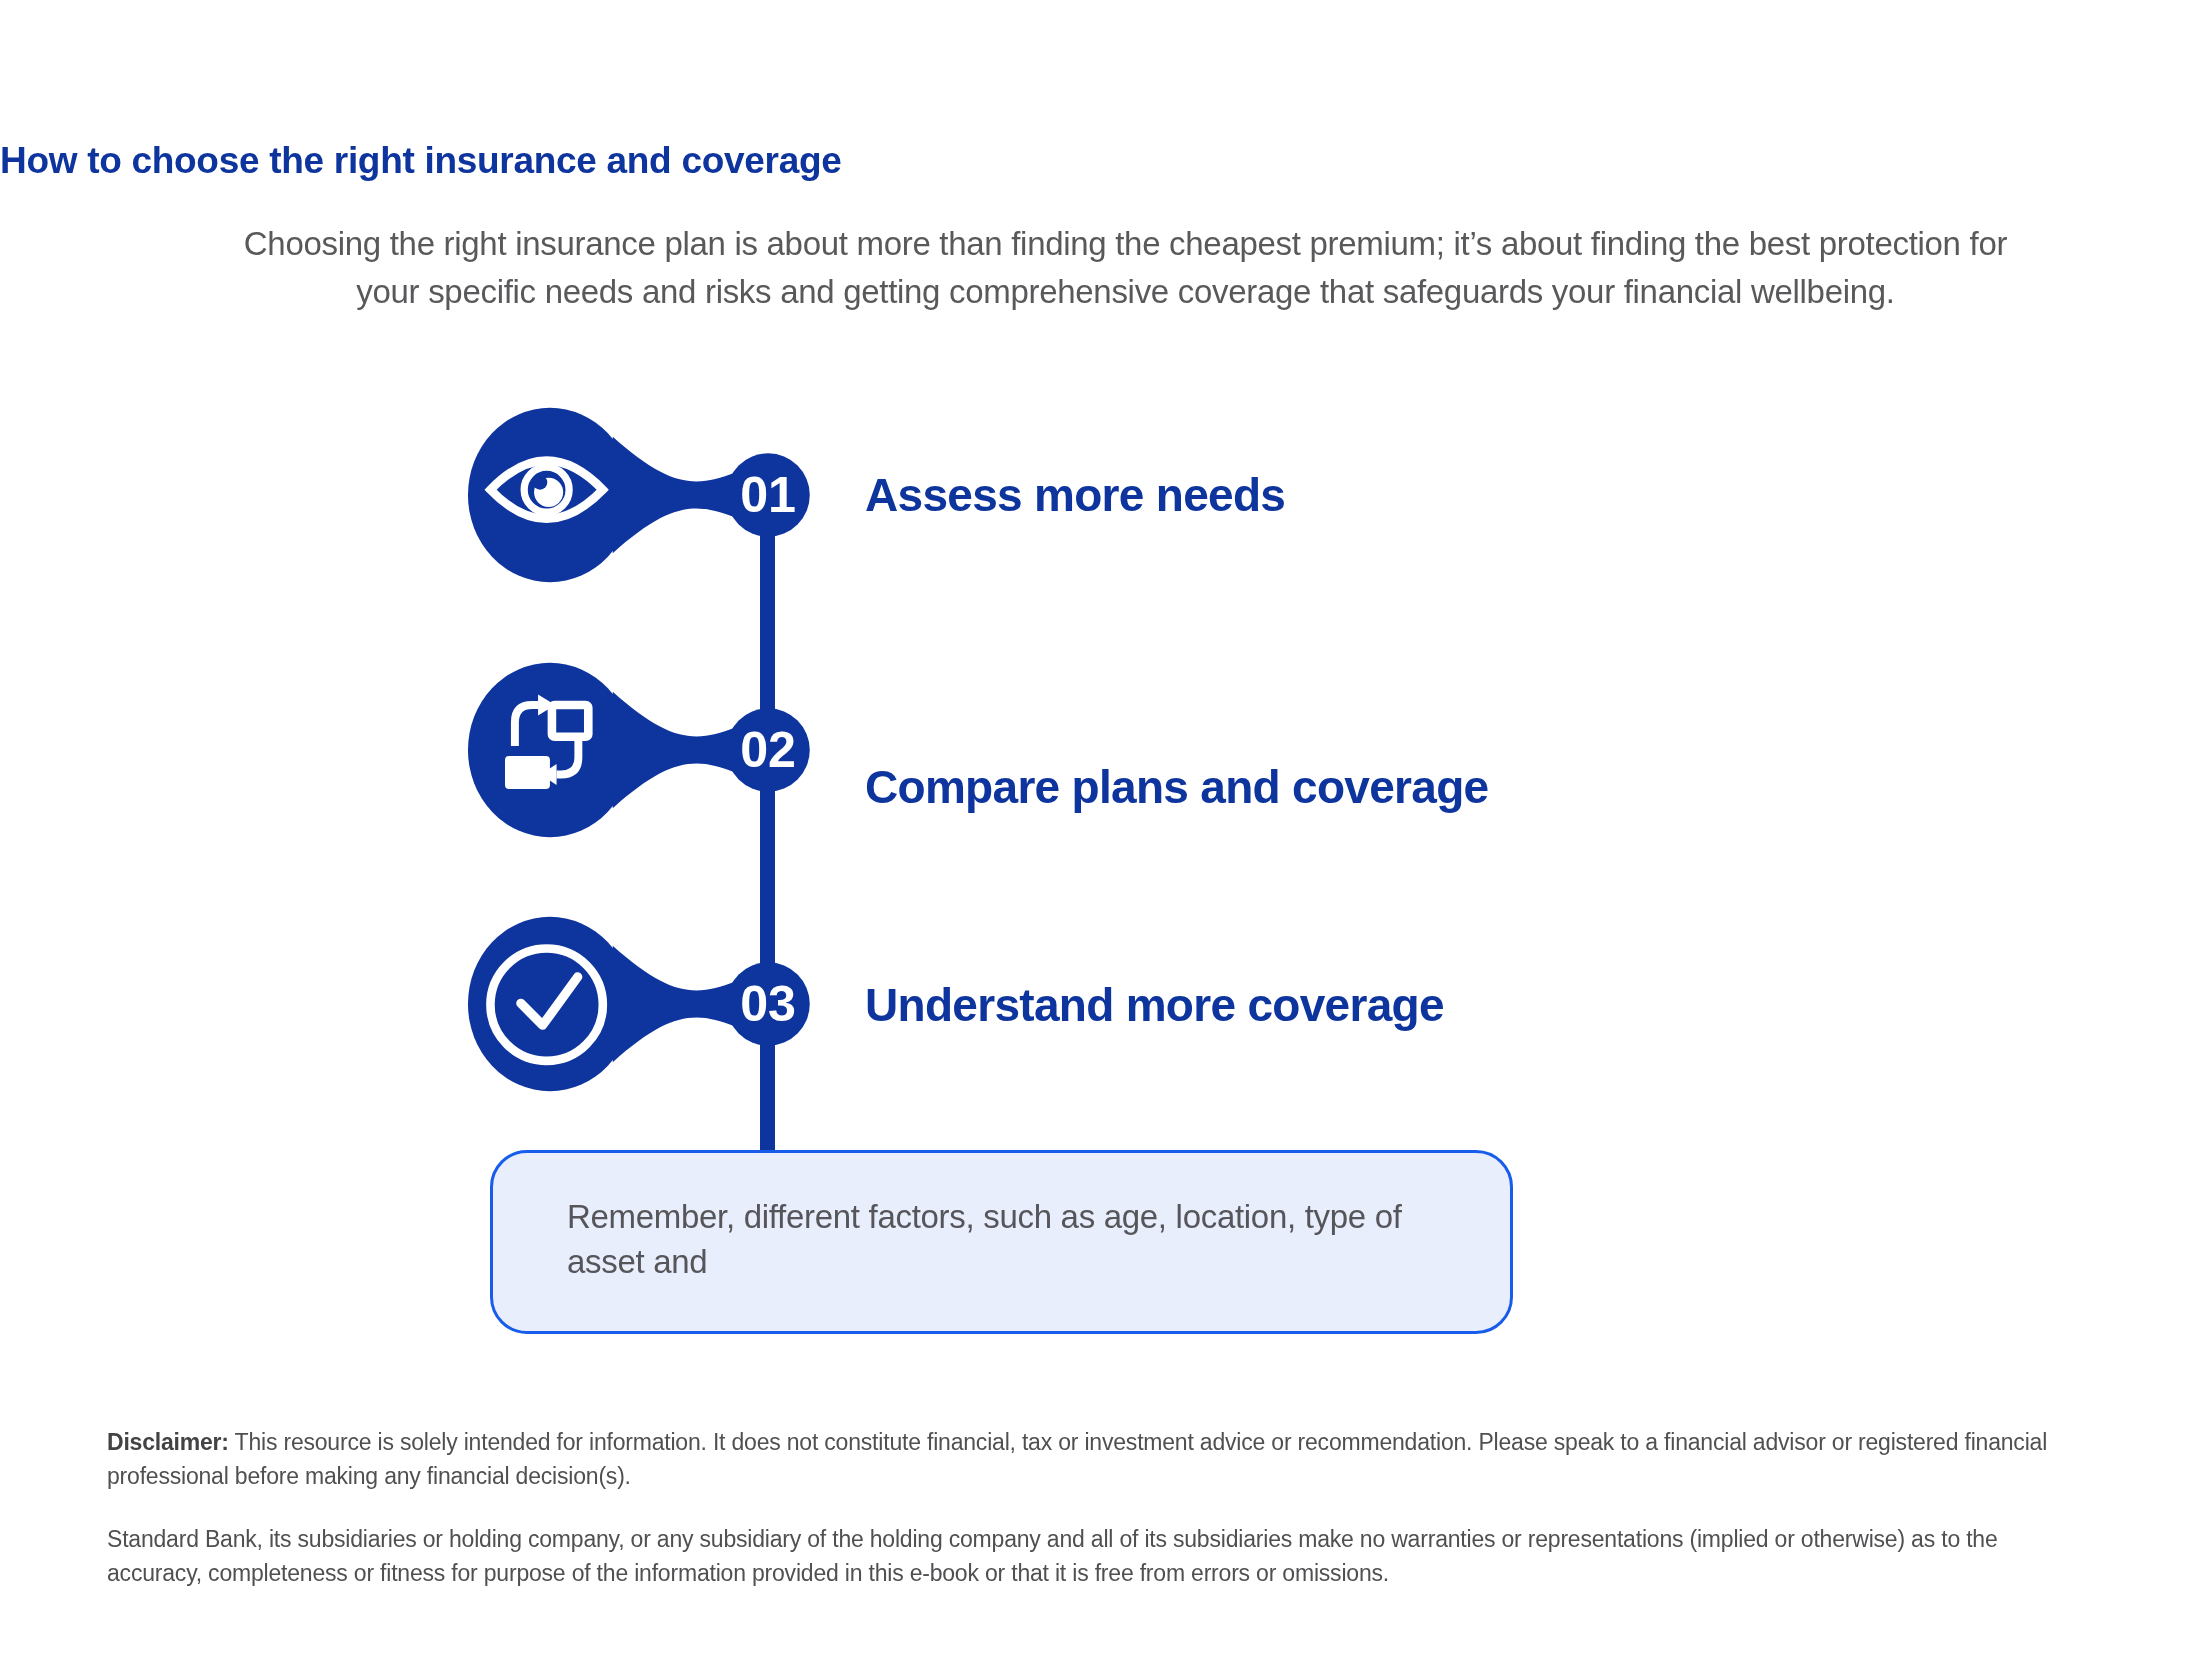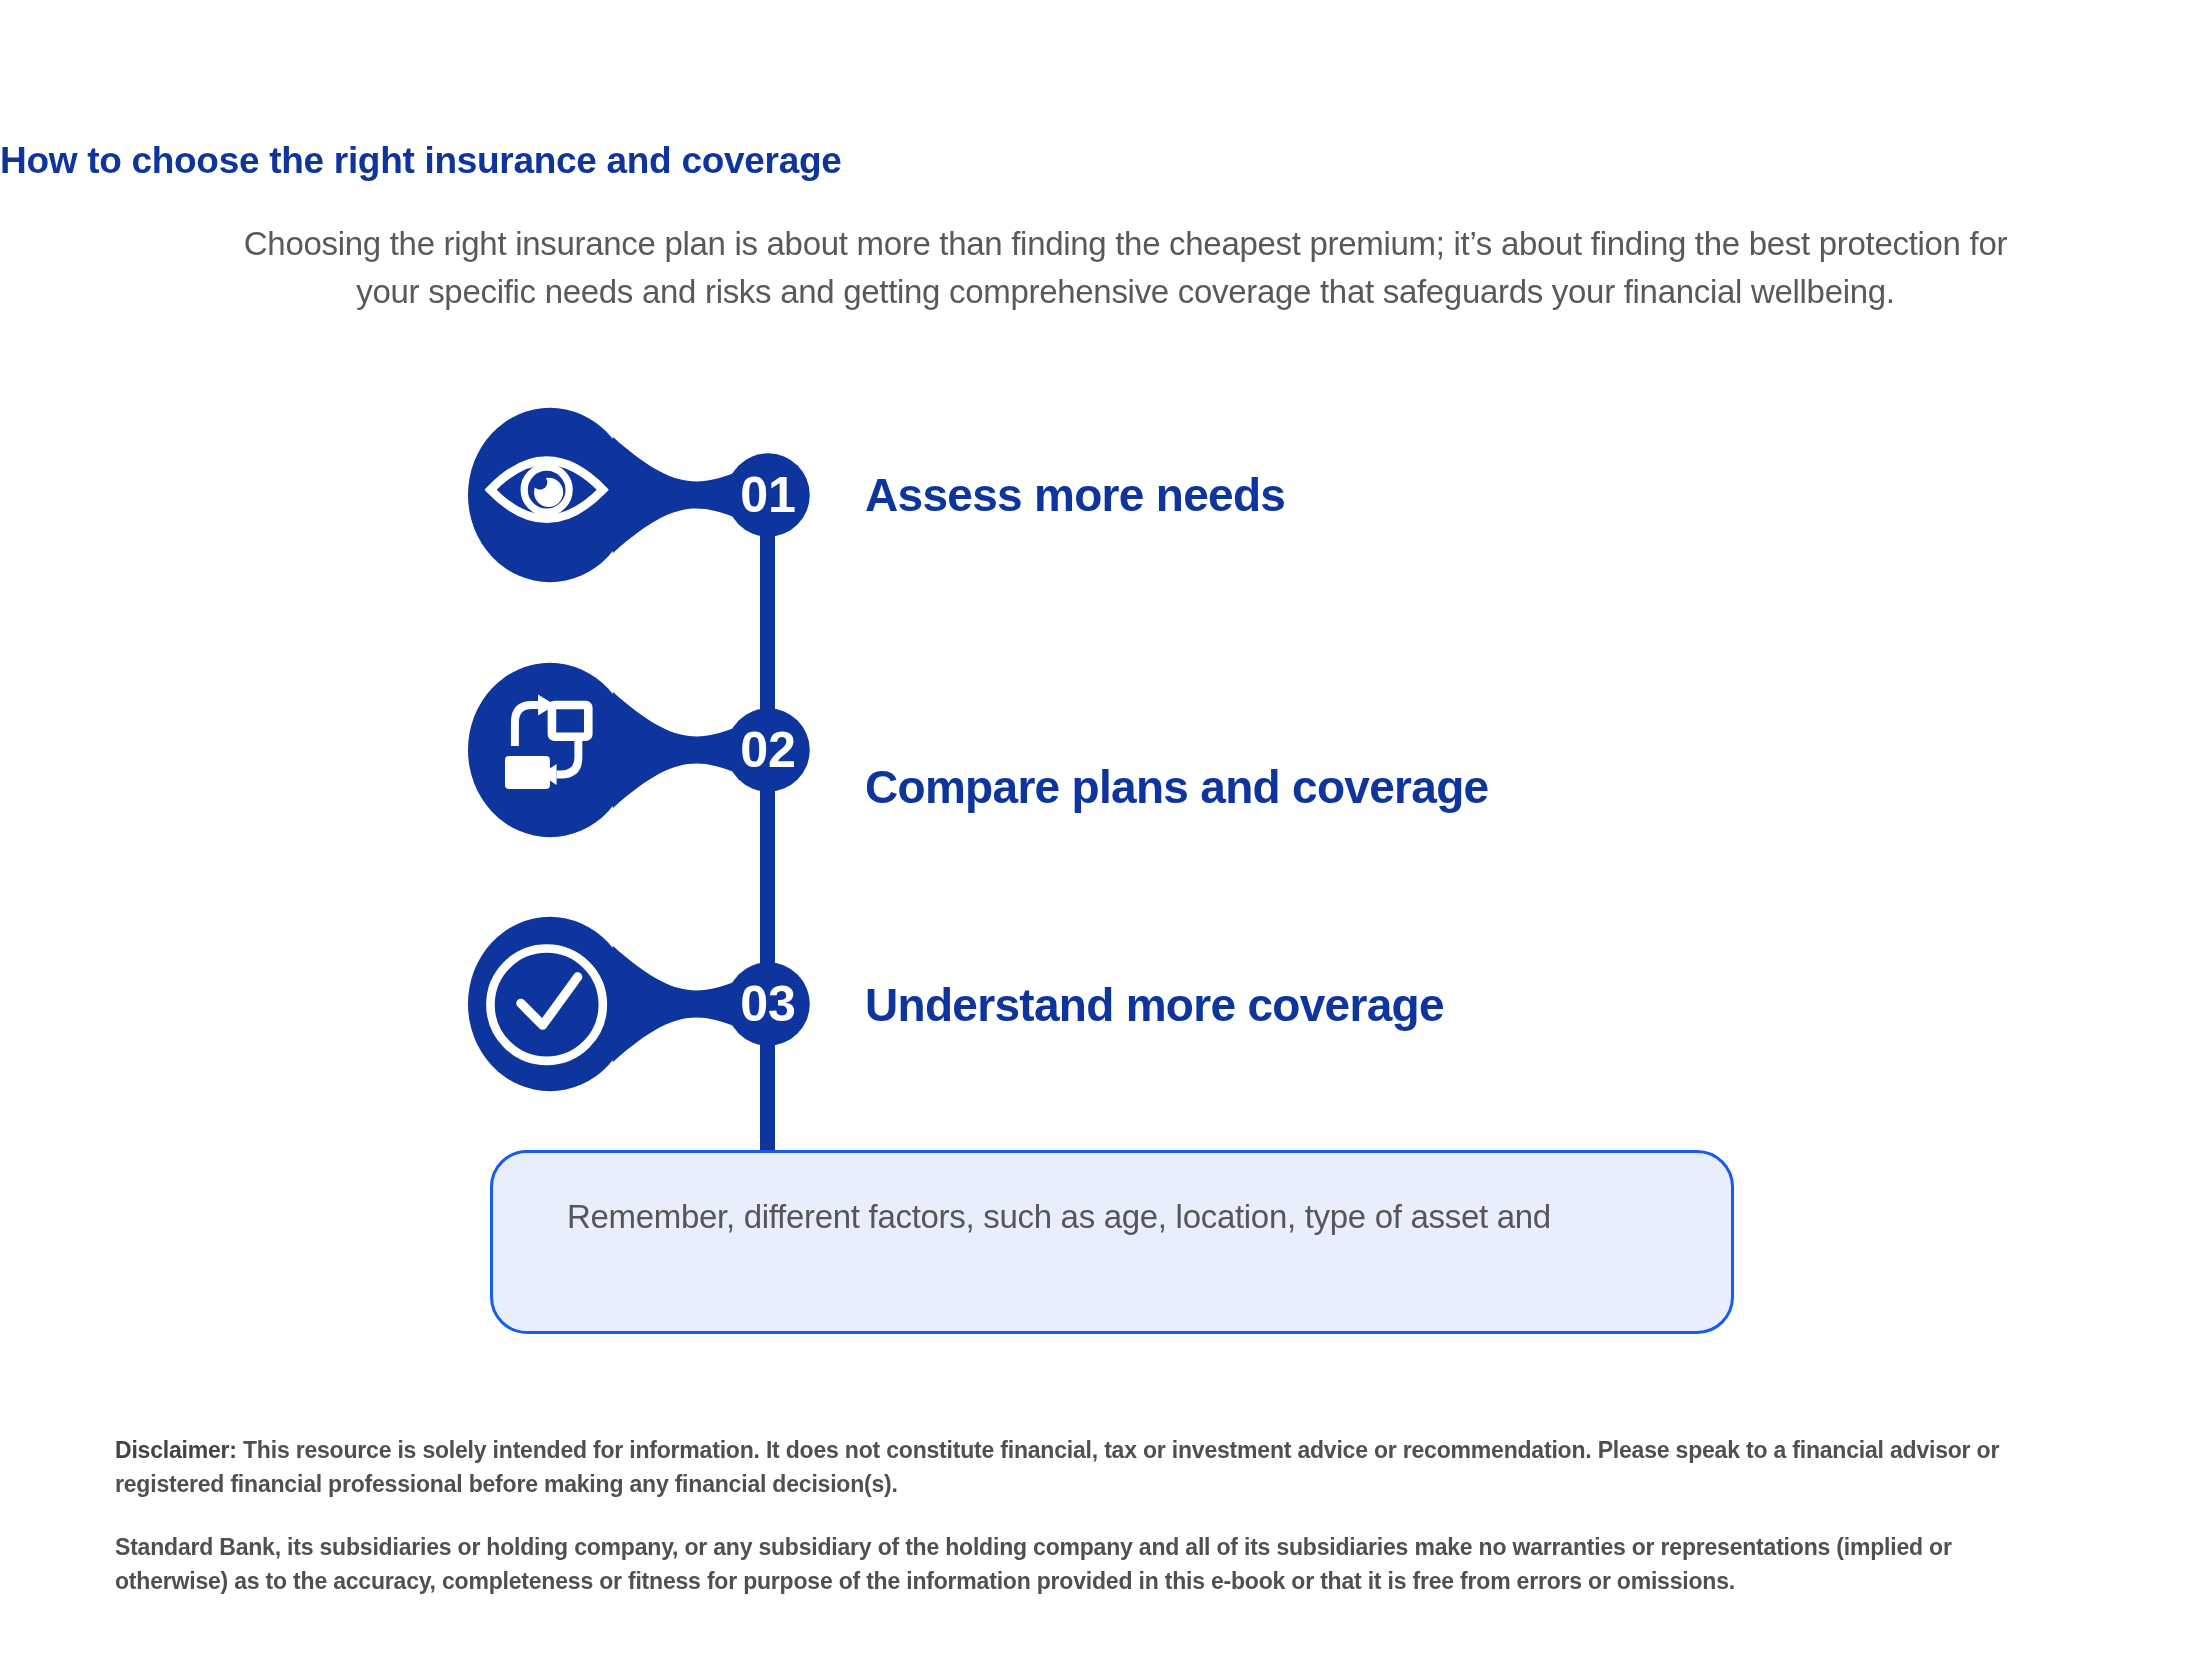--- a/index.html
+++ b/index.html
@@ -52,21 +52,21 @@
     color:#0E349E;
     letter-spacing:-0.7px;
     white-space:nowrap;
   }
   .label1{ top:463px; }
   .label2{ top:755px; }
   .label3{ top:973px; }
   .callout{
     position:absolute;
     left:490px; top:1150px;
-    width:1244px; height:184px;
+    width:1023px; height:184px;
     box-sizing:border-box;
     background:#E9EEFC;
     border:3.3px solid #175CEB;
     border-radius:37px;
     padding:41px 33px 0 74px;
   }
   .callout-line{
     font-size:33px;
     line-height:45px;
     color:#55555A;
@@ -74,21 +74,21 @@
   }
   .disclaimer{
     position:absolute;
     left:99px; top:1417px;
     width:1985px;
     font-size:23px;
     line-height:34px;
     color:#505053;
     letter-spacing:-0.2px;
   }
-  .disclaimer p{ margin:16px;font-weight:bold; }
+  .disclaimer p{ margin:8px; }
   .disclaimer .p2{ margin-top:29px; }
   .disclaimer strong{ color:#434346; }
   svg text{
     font-family:"Liberation Sans", sans-serif;
   }
 </style>
 </head>
 <body>
 
 <div class="page">

